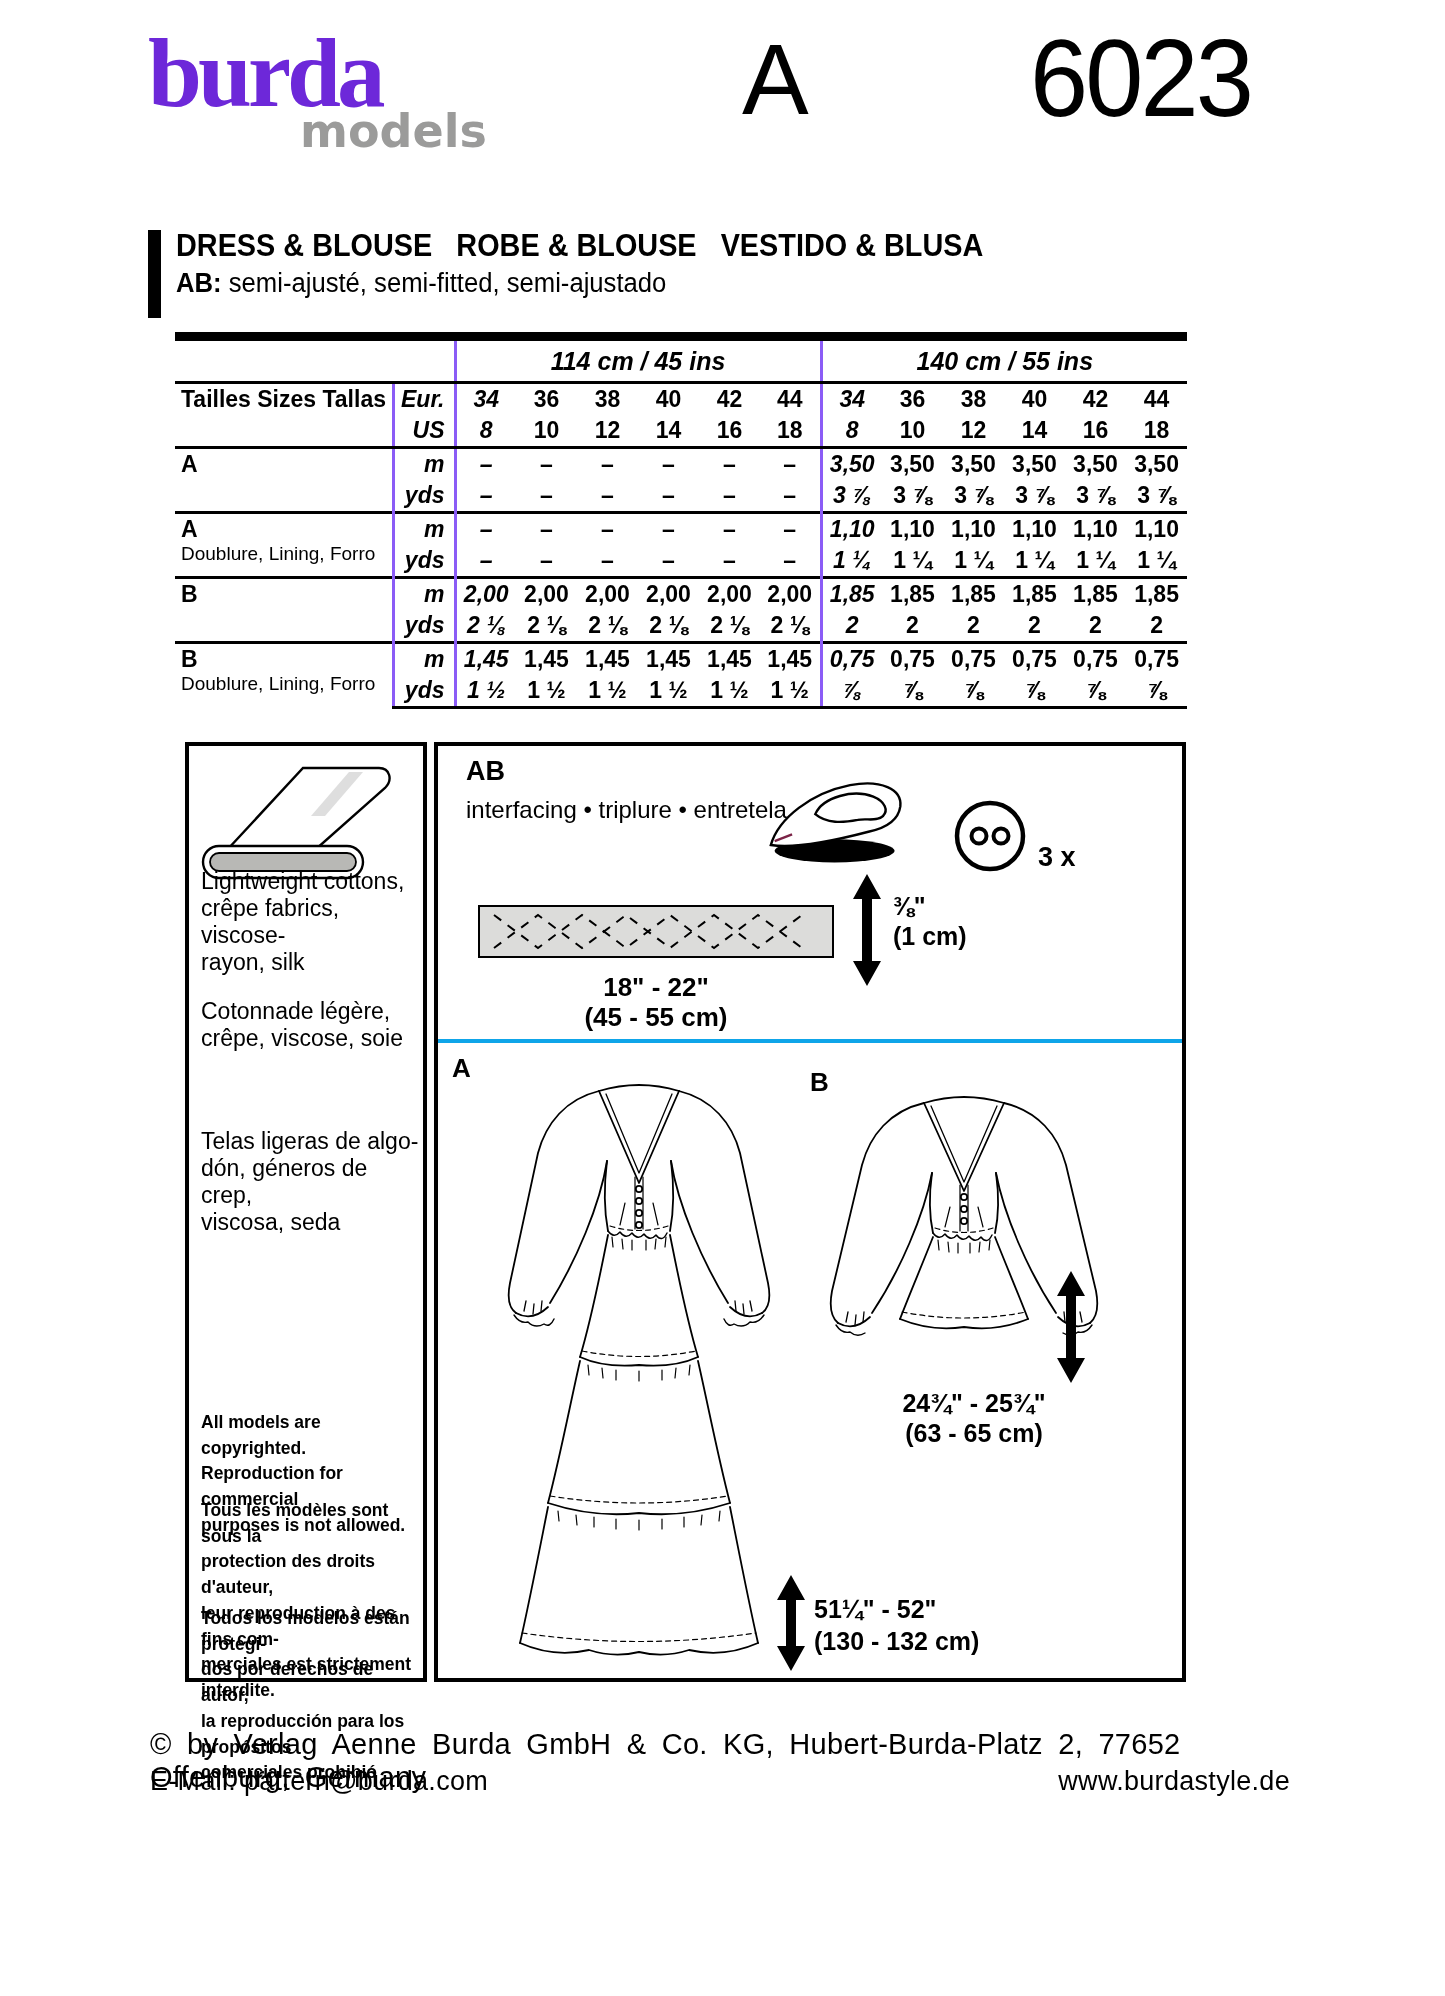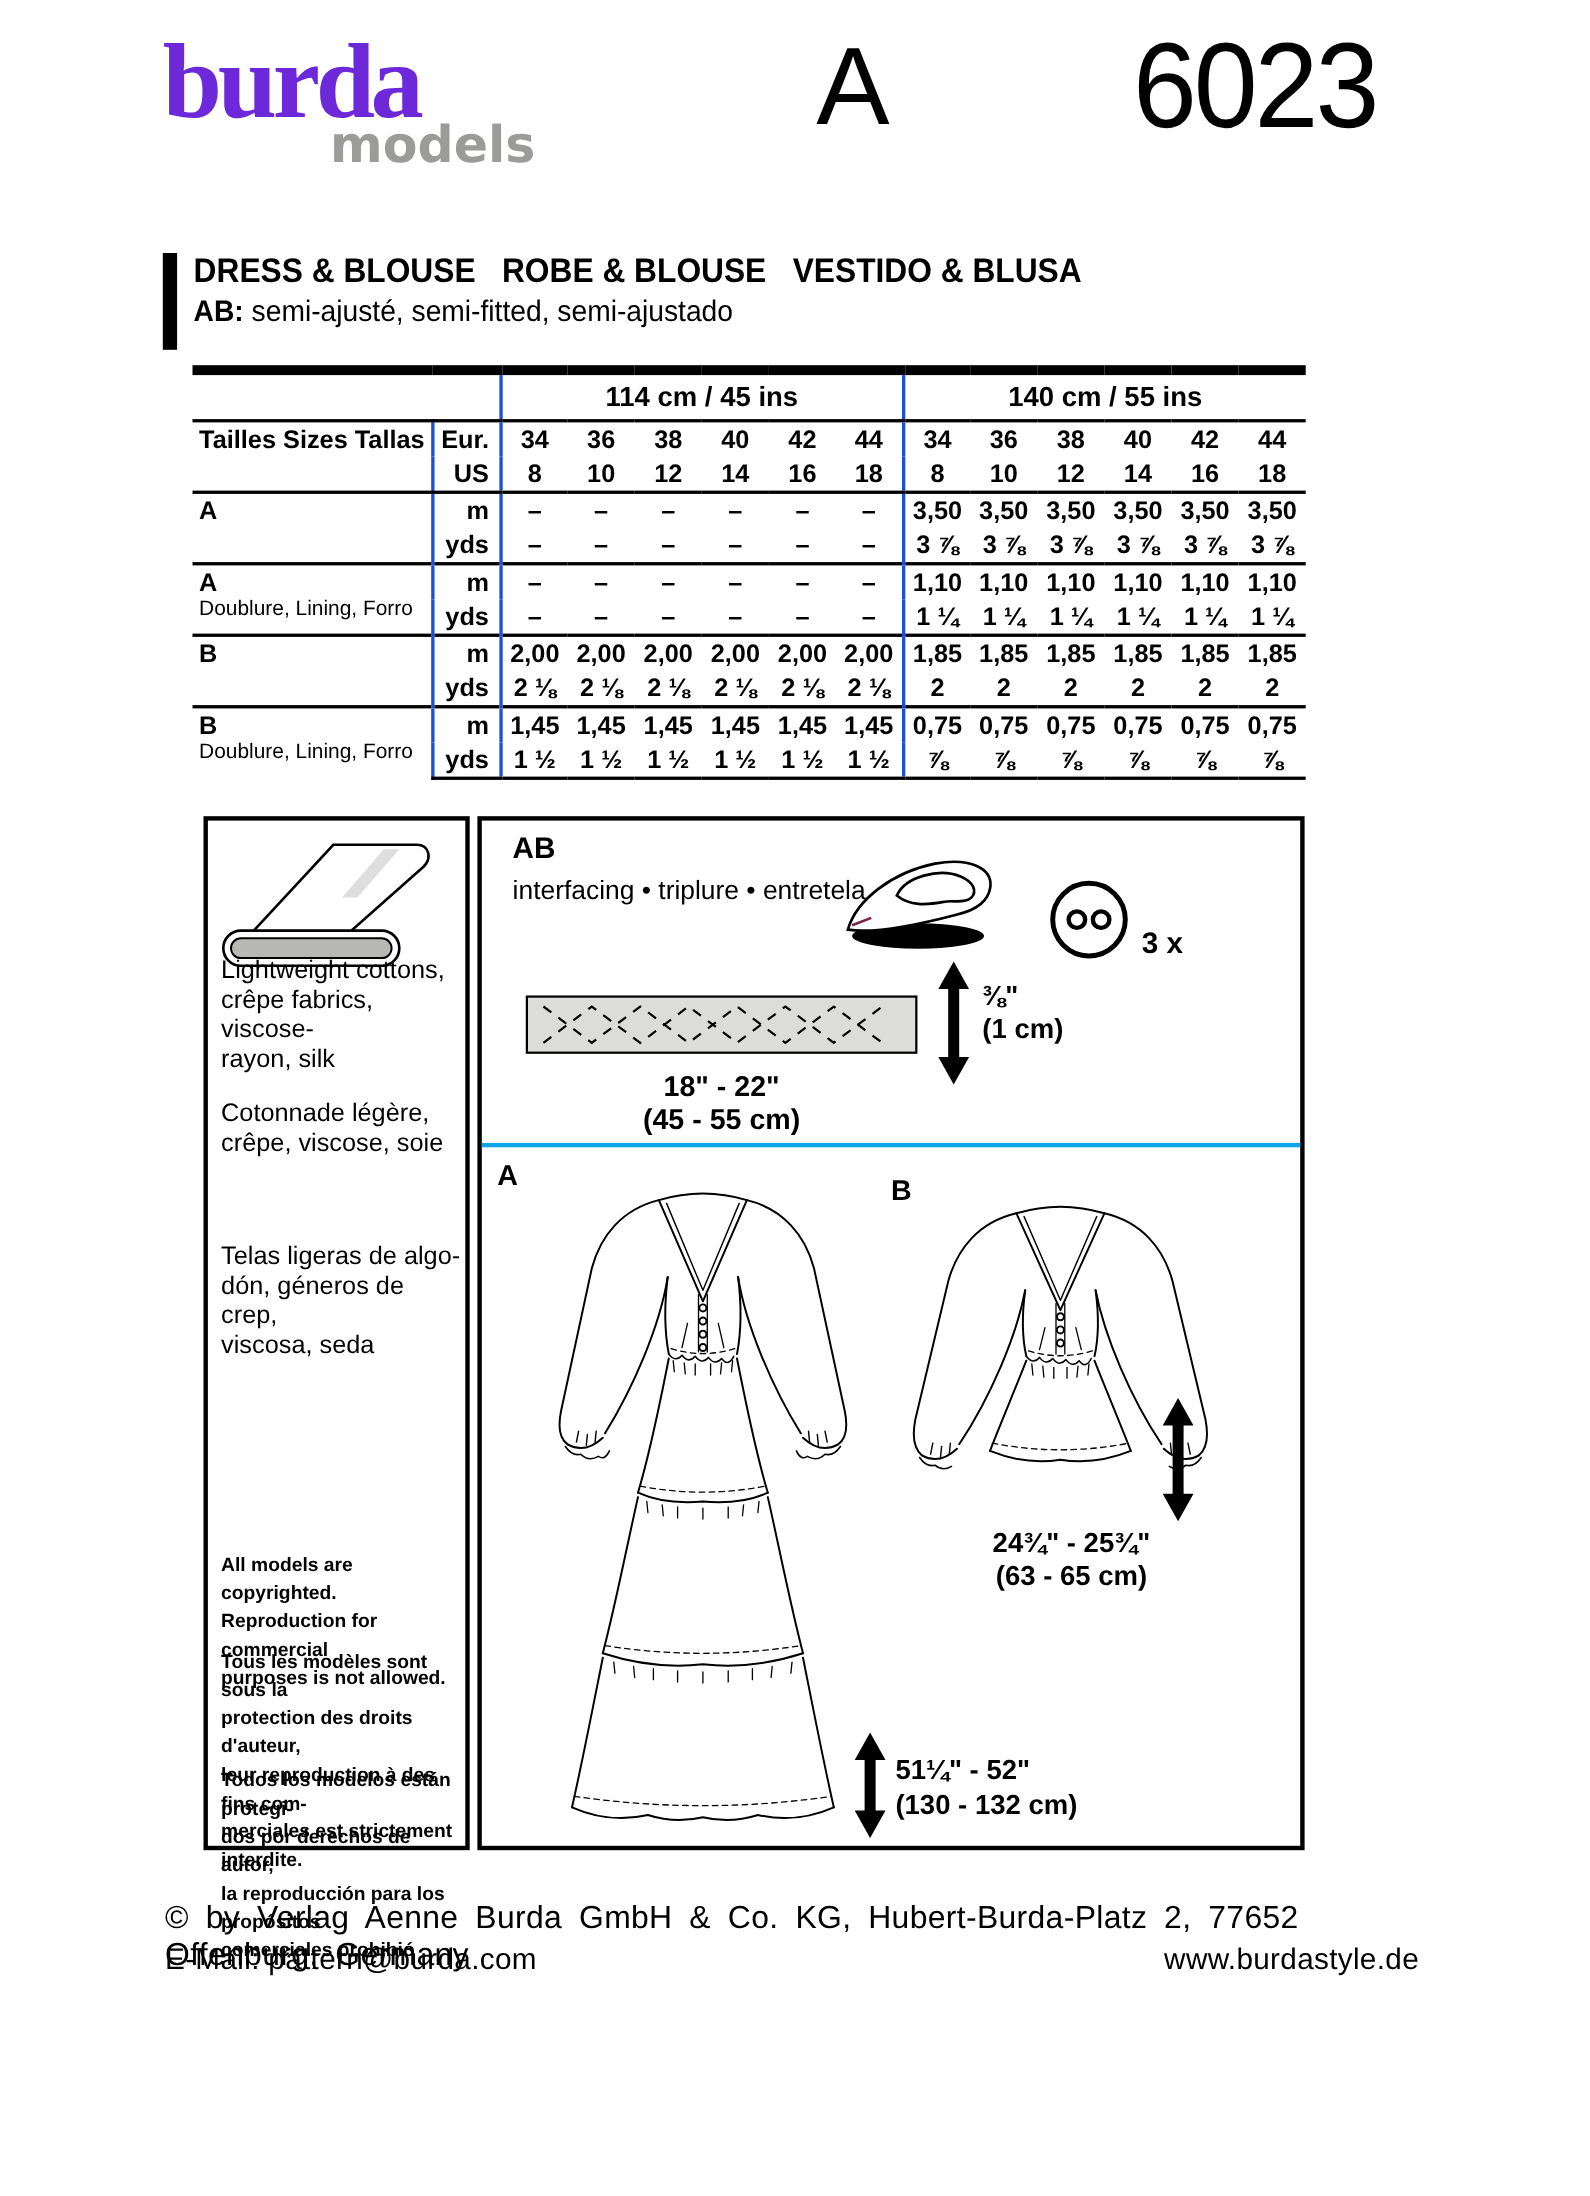--- a/index.html
+++ b/index.html
@@ -16,21 +16,21 @@
   .title-bar{left:148px;top:230px;width:13px;height:88px;background:#000;}
   .title-l1{left:176px;top:228px;font-size:31px;font-weight:bold;white-space:pre;transform:scaleX(.93);transform-origin:left top;}
   .title-l2{left:176px;top:268px;font-size:27px;transform:scaleX(.95);transform-origin:left top;}
   .title-l2 b{font-weight:bold;}
 
   
   .tblwrap{left:175px;top:332px;}
   table.st{border-collapse:collapse;width:1012px;table-layout:fixed;}
   .st td{font-weight:bold;font-size:23px;text-align:center;padding:0;height:31px;line-height:1.05;}
   .st tr.r1 td{height:40px;border-top:9px solid #000;border-bottom:3px solid #000;font-size:25px;}
-  .st .vl{border-left:3px solid #1d4ed8;}
+  .st .vl{border-left:3px solid #8b5cf6;font-style:italic;}
   .st .lab{text-align:left;padding-left:6px;vertical-align:top;padding-top:3px;}
   .st .u{text-align:right;padding-right:9px;}
   .st tr.gt td{border-top:3px solid #000;}
   .st tr.hb td{border-bottom:3px solid #000;}
   .st tr.gb td{border-bottom:3px solid #000;}
   .st .rs{font-weight:normal;font-size:19px;line-height:1.15;padding-top:2px;}
 
   
   .leftbox{left:185px;top:742px;width:242px;height:940px;border:4px solid #000;box-sizing:border-box;}
   .rightbox{left:434px;top:742px;width:752px;height:940px;border:4px solid #000;box-sizing:border-box;}

